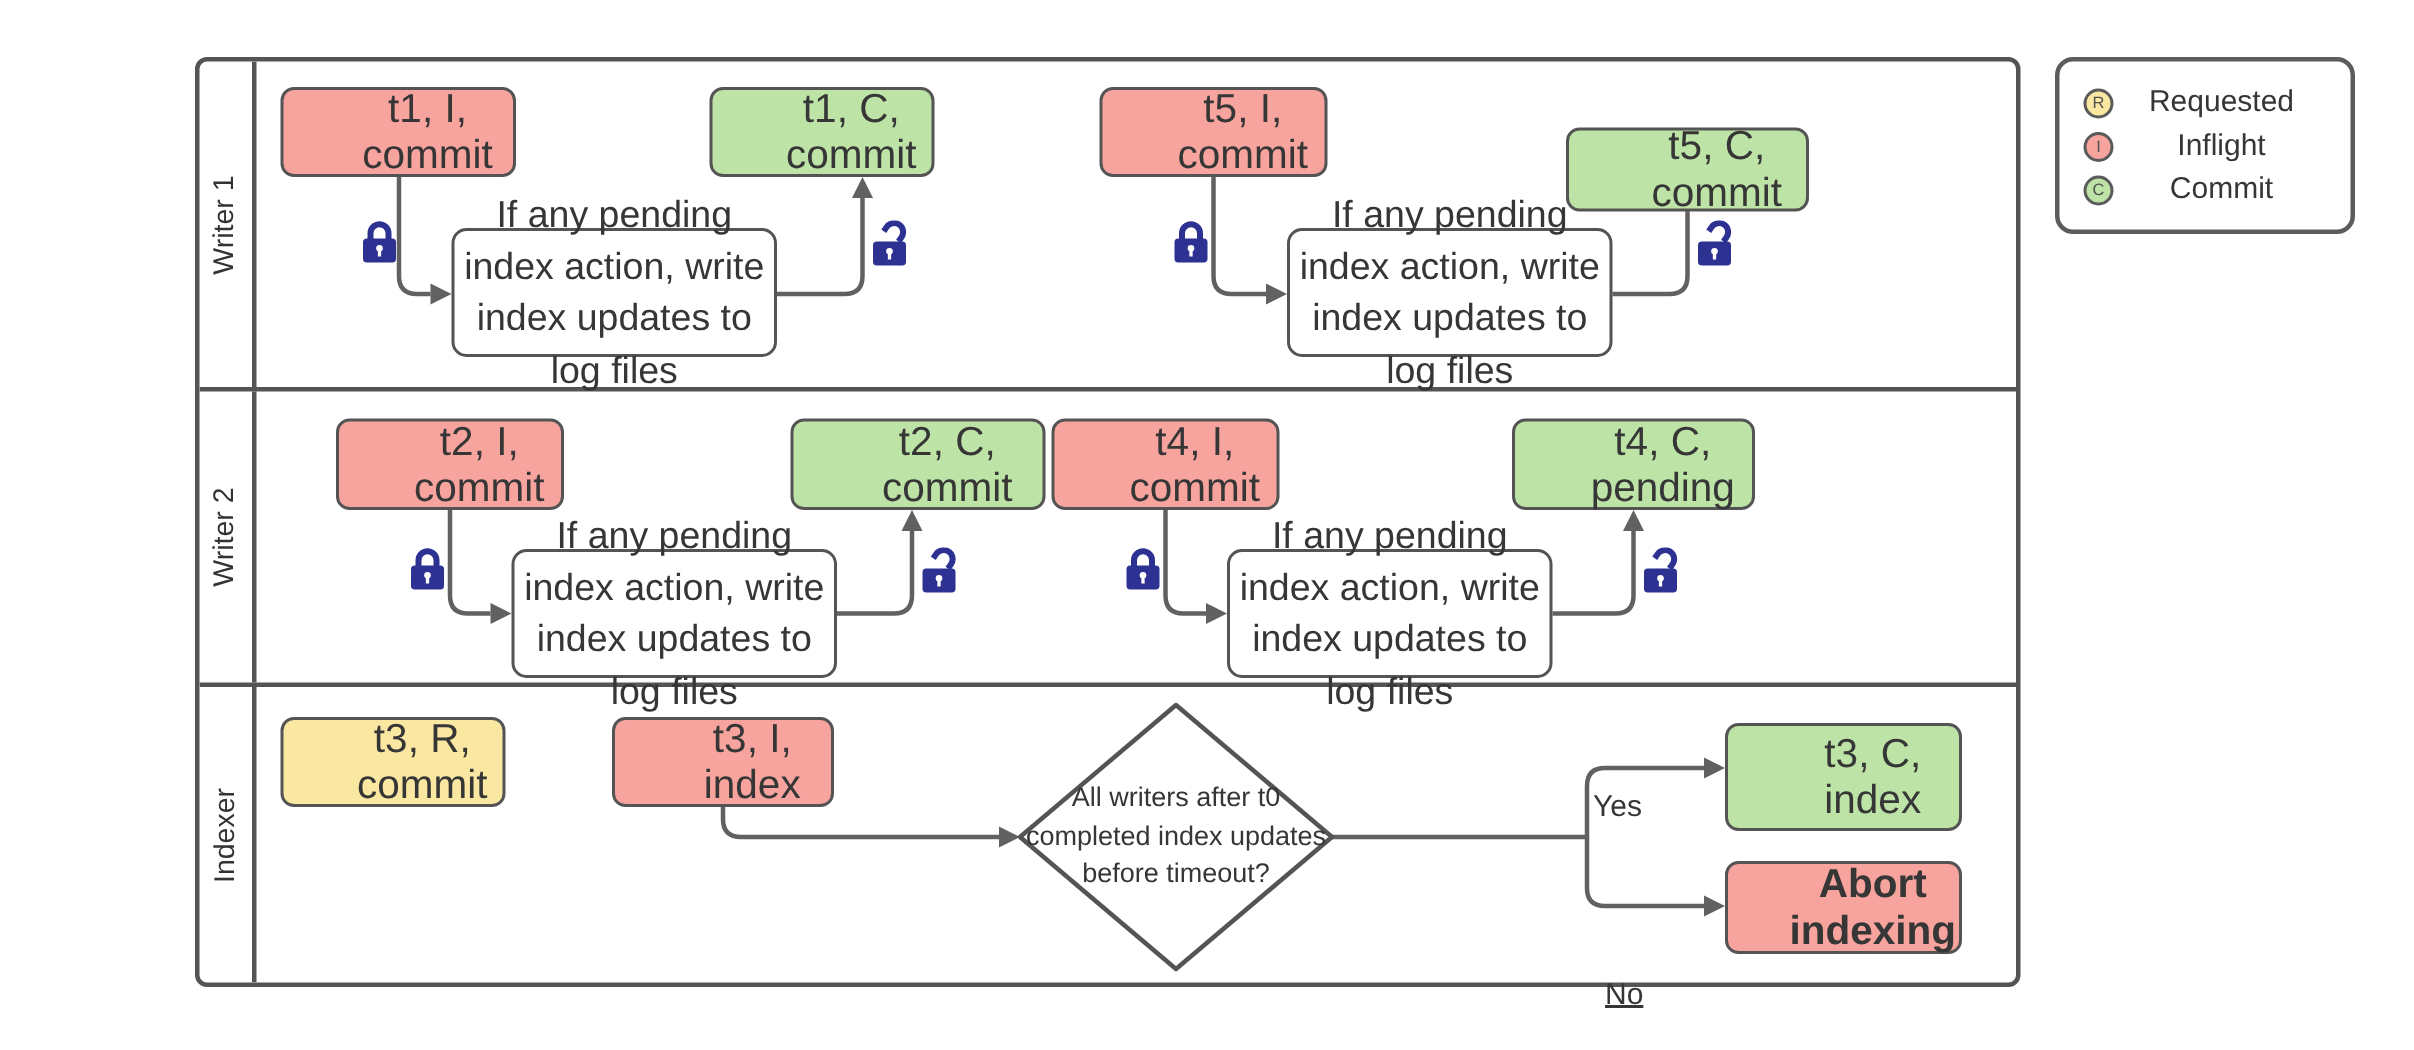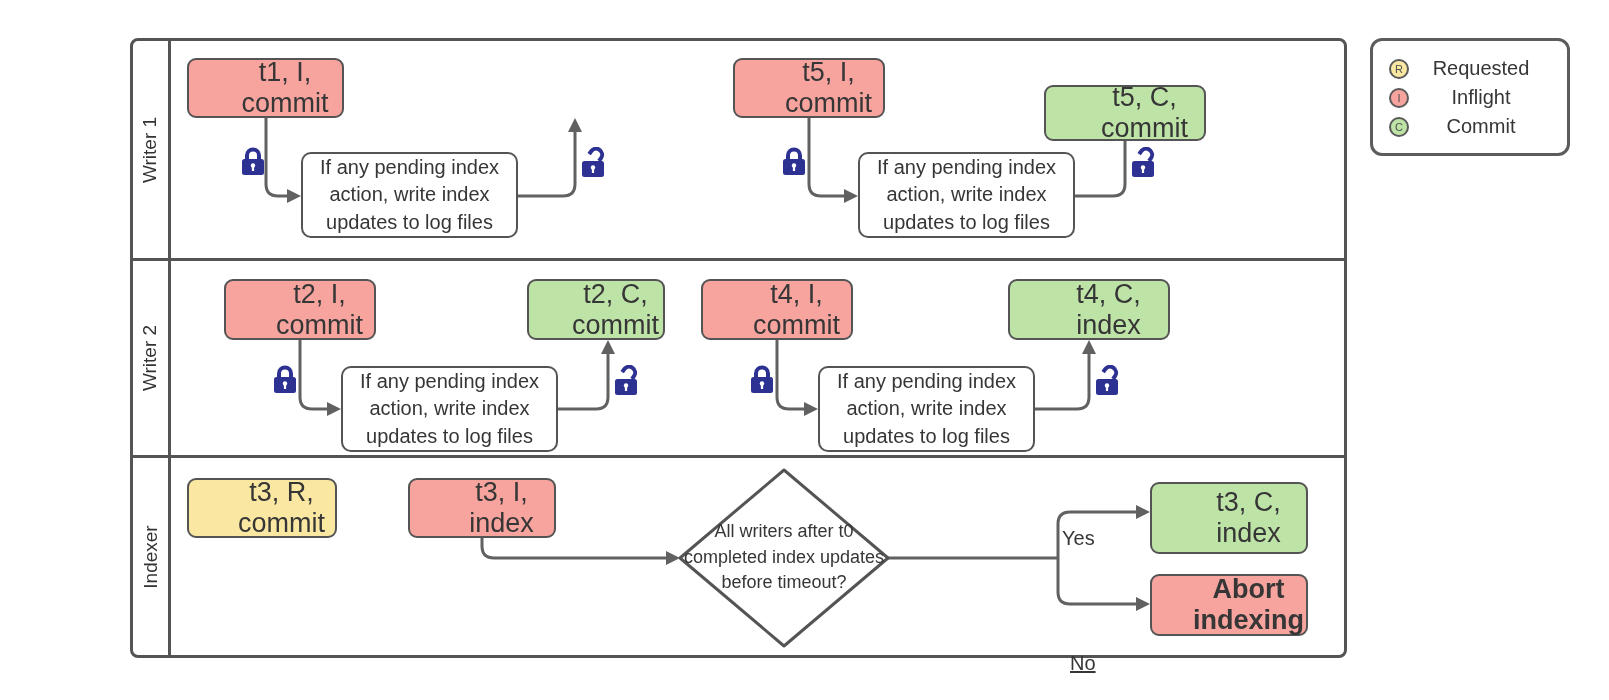--- a/index.html
+++ b/index.html
@@ -30,21 +30,21 @@
         display:flex;align-items:center;justify-content:center;flex:none;}
   .lane-label{transform:rotate(-90deg);white-space:nowrap;font-size:19px;color:#333;}
 
   
   .node{position:absolute;border:2.5px solid var(--color-border);border-radius:9px;
         display:flex;align-items:center;justify-content:center;
         font-size:27px;color:var(--color-text);z-index:3;background:#fff;text-align:center;padding-left:39px;}
   .inflight{background:var(--color-inflight);}
   .commit{background:var(--color-commit);}
   .requested{background:var(--color-requested);}
-  .process{background:var(--color-process);font-size:20px;line-height:1.38;
+  .process{background:var(--color-process);font-size:25px;line-height:1.38;
         padding:4px 6px;border-radius:10px;}
 
   
   .overlay{position:absolute;left:0;top:0;width:1609px;height:700px;z-index:2;pointer-events:none;}
   .conn{stroke:var(--color-connector);stroke-width:3;fill:none;}
   .arrow{fill:var(--color-connector);stroke:none;}
   .diamond{fill:#ffffff;stroke:var(--color-border);stroke-width:3;stroke-linejoin:round;}
 
   .decision-text{position:absolute;left:672px;top:519px;width:224px;z-index:3;
         text-align:center;font-size:18px;line-height:1.42;color:var(--color-text);}
@@ -139,30 +139,31 @@
     <path class="conn" d="M1058 558 L1058 524 Q1058 512 1070 512 L1136 512"></path>
     <polygon class="arrow" points="1150,512 1136,505 1136,519"></polygon>
     <path class="conn" d="M1058 558 L1058 592 Q1058 604 1070 604 L1136 604"></path>
     <polygon class="arrow" points="1150,604 1136,597 1136,611"></polygon>
 
     <polygon class="diamond" points="680,558 784,470 888,558 784,646"></polygon>
   </svg>
 
   <div class="node inflight" style="left:187px;top:58px;width:157px;height:60px;">t1, I, commit</div>
   <div class="node process" style="left:301px;top:152px;width:217px;height:86px;">If any pending index action, write index updates to log files</div>
+  <div class="node commit" style="left:473px;top:58px;width:150px;height:60px;">t1, C, commit</div>
   <div class="node inflight" style="left:733px;top:58px;width:152px;height:60px;">t5, I, commit</div>
   <div class="node process" style="left:858px;top:152px;width:217px;height:86px;">If any pending index action, write index updates to log files</div>
   <div class="node commit" style="left:1044px;top:58px;width:162px;height:56px;margin-top:27px;">t5, C, commit</div>
 
   <div class="node inflight" style="left:224px;top:279px;width:152px;height:61px;">t2, I, commit</div>
   <div class="node process" style="left:341px;top:366px;width:217px;height:86px;">If any pending index action, write index updates to log files</div>
-  <div class="node commit" style="left:527px;top:279px;width:138px;height:61px;">t2, C, commit</div>
+  <div class="node commit" style="left:527px;top:279px;width:170px;height:61px;">t2, C, commit</div>
   <div class="node inflight" style="left:701px;top:279px;width:152px;height:61px;">t4, I, commit</div>
   <div class="node process" style="left:818px;top:366px;width:217px;height:86px;">If any pending index action, write index updates to log files</div>
-  <div class="node commit" style="left:1008px;top:279px;width:162px;height:61px;">t4, C, index</div>
+  <div class="node commit" style="left:1008px;top:279px;width:162px;height:61px;">t4, C, pending</div>
 
   <div class="node requested" style="left:187px;top:478px;width:150px;height:60px;">t3, R, commit</div>
   <div class="node inflight" style="left:408px;top:478px;width:148px;height:60px;">t3, I, index</div>
   <div class="node commit" style="left:1150px;top:482px;width:158px;height:72px;">t3, C, index</div>
   <div class="node inflight" style="left:1150px;top:574px;width:158px;height:62px;font-weight:bold;">Abort indexing</div>
 
   <div class="decision-text">All writers after t0 completed index updates before timeout?</div>
   <div class="branch-label yes">Yes</div>
   <div class="branch-label no">No</div>
 

